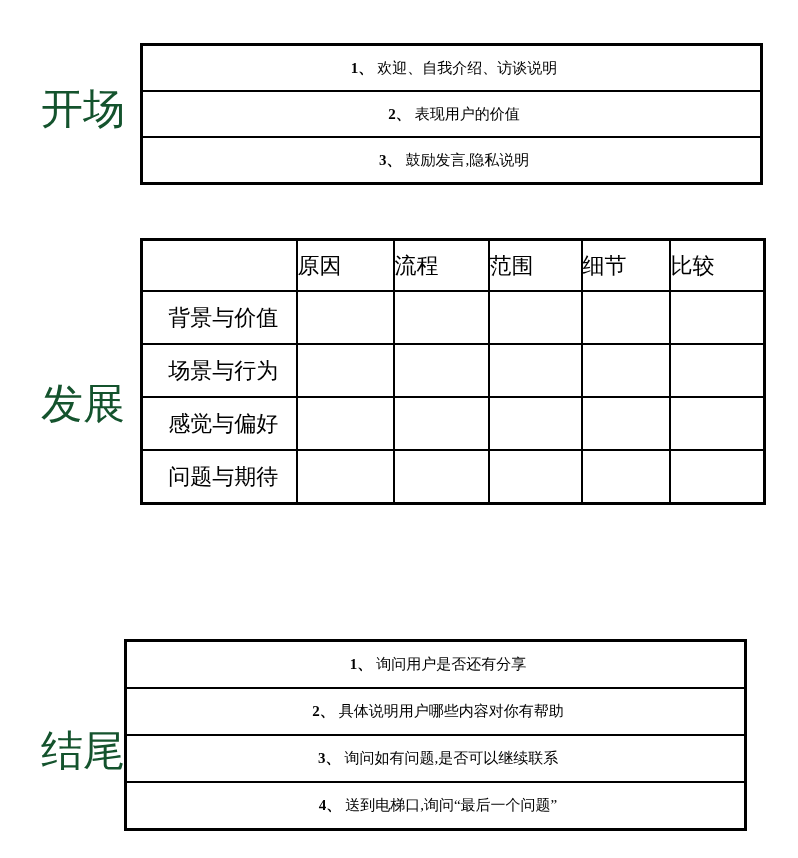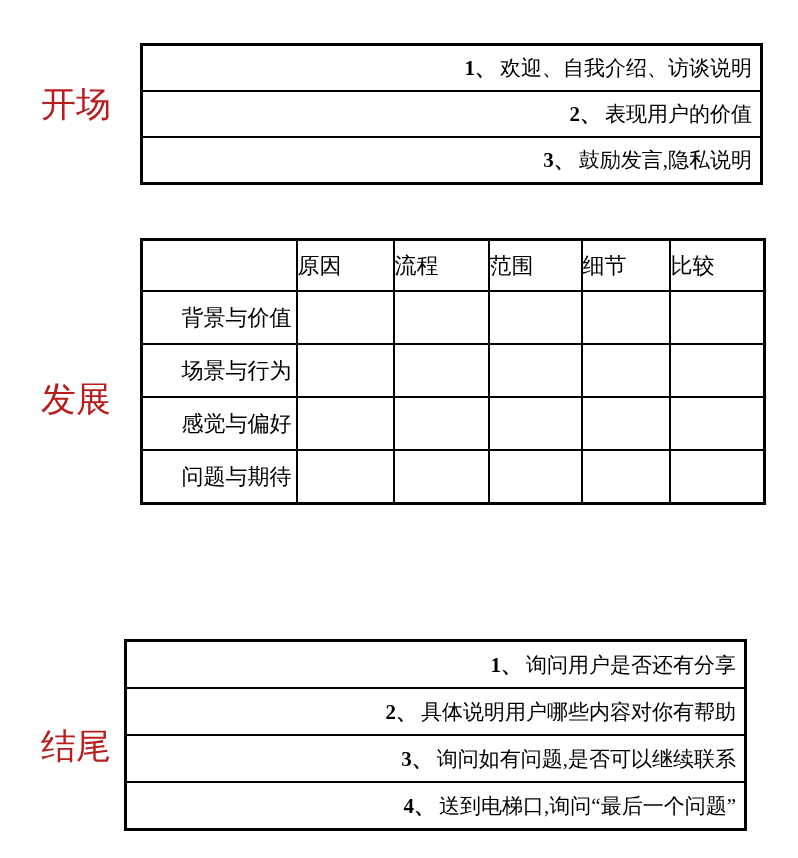--- a/index.html
+++ b/index.html
@@ -10,24 +10,24 @@
   body {
     position: relative;
     width: 798px;
     height: 858px;
     font-family: "Liberation Serif", "DejaVu Serif", serif;
     color: #000000;
   }
   .section-label {
     position: absolute;
     left: 41px;
-    font-size: 35px;
+    font-size: 42px;
     line-height: 1.05;
     white-space: nowrap;
-    color: #b91c1c;
+    color: #14532d;
   }
   #label-opening     { top: 87px; }
   #label-development { top: 382px; }
   #label-closing     { top: 729px; text-align: right; }
 
   table {
     position: absolute;
     border-collapse: collapse;
     table-layout: fixed;
     width: 623px;
@@ -36,22 +36,22 @@
   table, td {
     border: 2px solid #000000;
   }
   table { border-width: 3px; }
 
   #table-opening     { left: 140px; top: 43px; }
   #table-development { left: 140px; top: 238px; }
   #table-closing     { left: 124px; top: 639px; }
 
   .list-table td {
-    font-size: 21px;
-    text-align: right;
+    font-size: 15px;
+    text-align: center;
     vertical-align: middle;
     padding: 0 8px 0 13px;
     white-space: nowrap;
     overflow: hidden;
   }
   #table-opening td { height: 44px; }
   #table-closing td { height: 45px; }
 
   .num {
     font-weight: bold;
@@ -63,21 +63,21 @@
     font-size: 22px;
     vertical-align: middle;
     white-space: nowrap;
     overflow: hidden;
   }
   #table-development td.col-header {
     text-align: left;
     padding: 0;
   }
   #table-development td.row-header {
-    text-align: right;
+    text-align: center;
     padding: 0 4px 0 12px;
   }
 </style>
 </head>
 <body>
 
 <div id="label-opening" class="section-label">开场</div>
 
 <table id="table-opening" class="list-table">
   <tbody>

